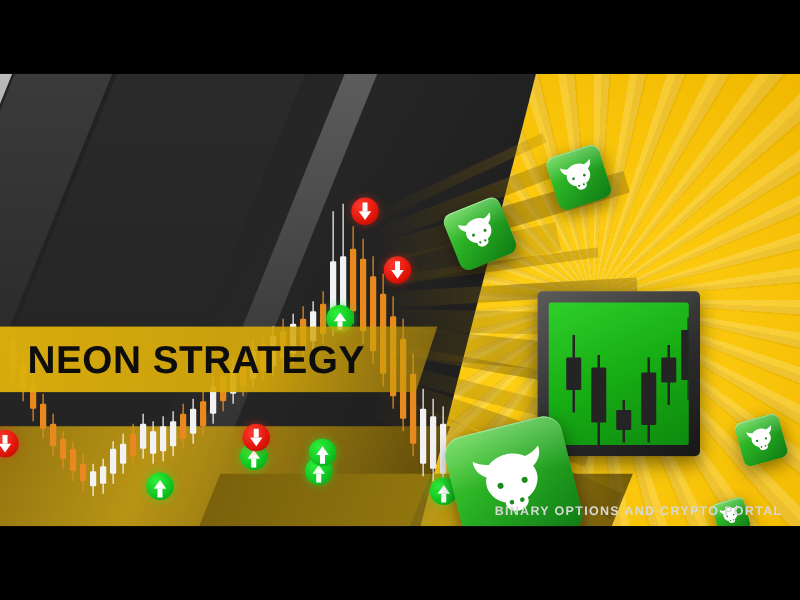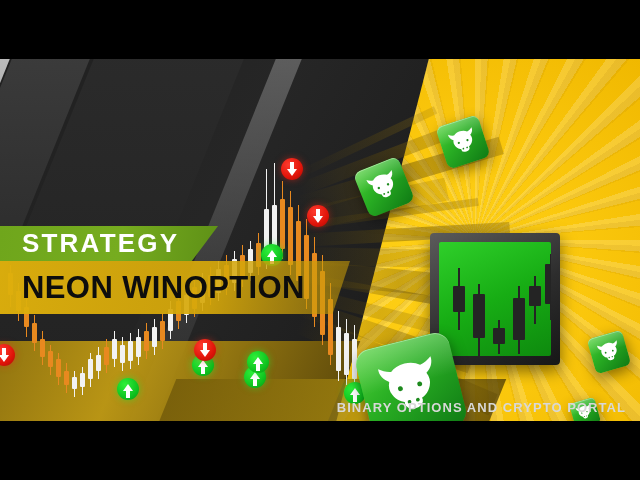--- a/index.html
+++ b/index.html
@@ -100,21 +100,21 @@
     display:flex;align-items:center;justify-content:center;overflow:hidden;}
   .badge:after{content:"";position:absolute;left:0;top:0;width:100%;height:46%;
     background:linear-gradient(180deg,rgba(255,255,255,.28),rgba(255,255,255,0));}
   .badge svg{width:74%;height:74%;position:relative;z-index:2;}
 
   
   #brand{position:absolute;right:14px;bottom:6px;z-index:70;text-align:center;}
   #brand-main{font-size:18.5px;font-weight:700;letter-spacing:.2px;line-height:1;}
   #brand-main .g{color:#e8b71a;}
   #brand-main .w{color:#ffffff;}
-  #brand-sub{color:#d8d8d8;font-size:13px;font-weight:700;letter-spacing:1.05px;margin-top:18px;}
+  #brand-sub{color:#d8d8d8;font-size:10px;font-weight:700;letter-spacing:1.05px;margin-top:18px;}
 </style>
 </head>
 <body>
 
 <div id="stage">
 
   <div id="frame">
 
     <div id="darkbase"></div>
 
@@ -261,26 +261,23 @@
           <div class="arr arr-dn"></div>
         </div>
         <div class="mark buy" style="left: 261px; top: 185px;">
           <div class="arr arr-up"></div>
         </div>
         <div class="mark buy" style="left: 344px; top: 323px;">
           <div class="arr arr-up"></div>
         </div>
       </div>
 
-    <div id="banner-strategy">
-      <span class="txt">STRATEGY</span>
-    </div>
 
     <div id="banner-neon">
-      <span class="txt">NEON WINOPTION</span>
+      <span class="txt">NEON STRATEGY</span>
     </div>
 
 
     <div id="tile">
       <div id="tile-inner">
           <div class="tw" style="left: 19px; top: 26px; height: 62px;"></div>
           <div class="tc" style="left: 14px; top: 44px; width: 12px; height: 26px;"></div>
           <div class="tw" style="left: 39px; top: 42px; height: 72px;"></div>
           <div class="tc" style="left: 34px; top: 52px; width: 12px; height: 44px;"></div>
           <div class="tw" style="left: 59px; top: 78px; height: 34px;"></div>

